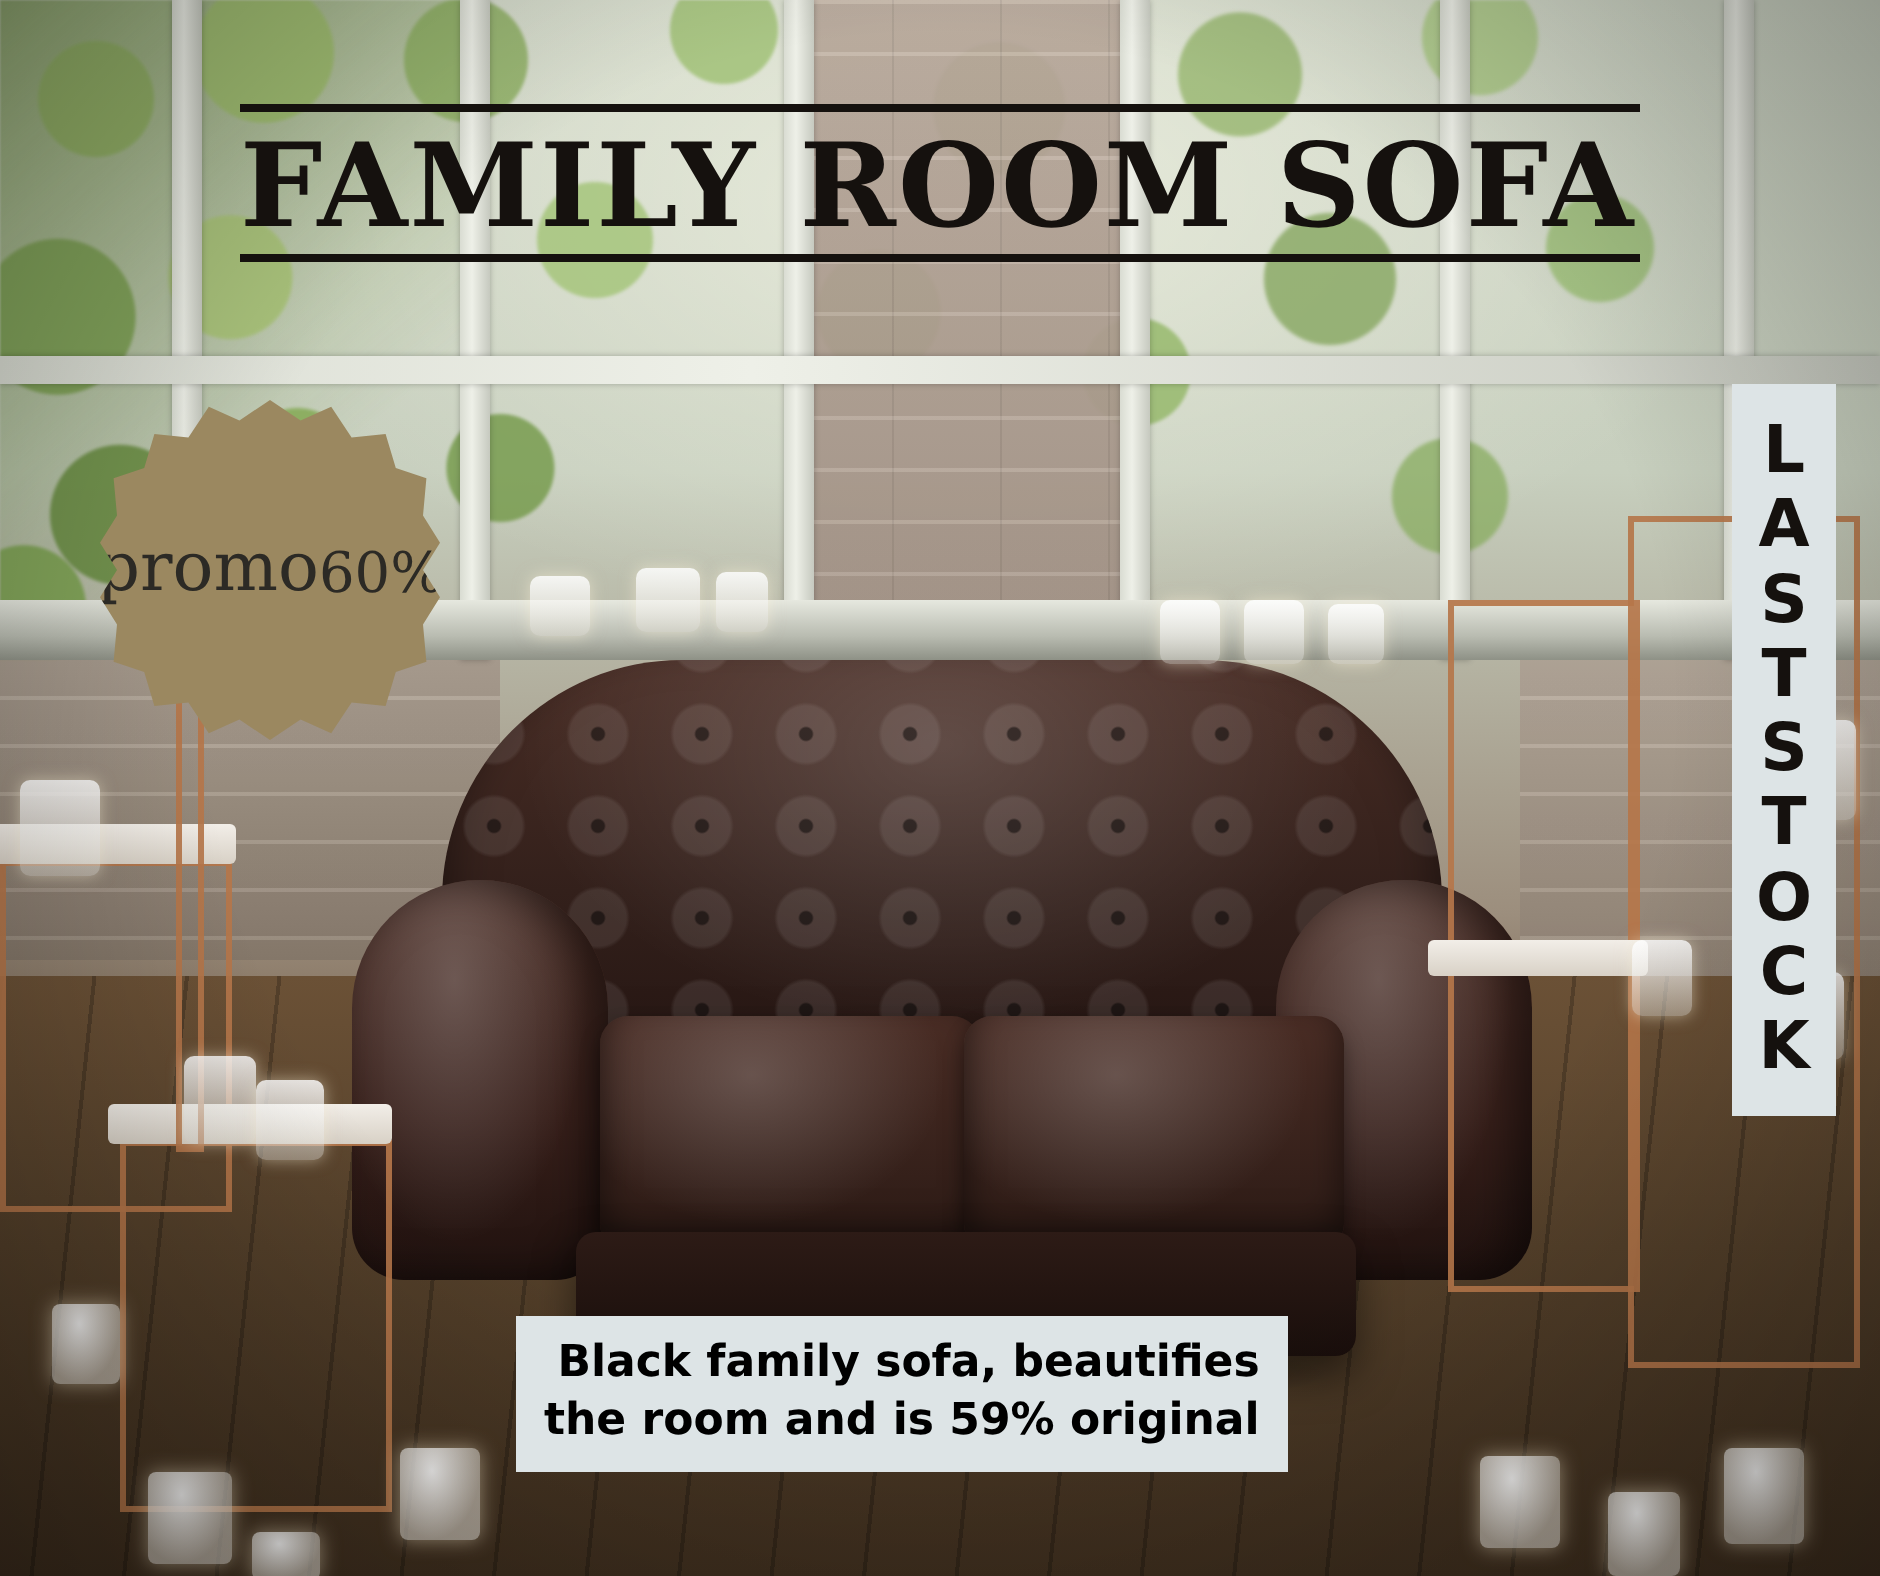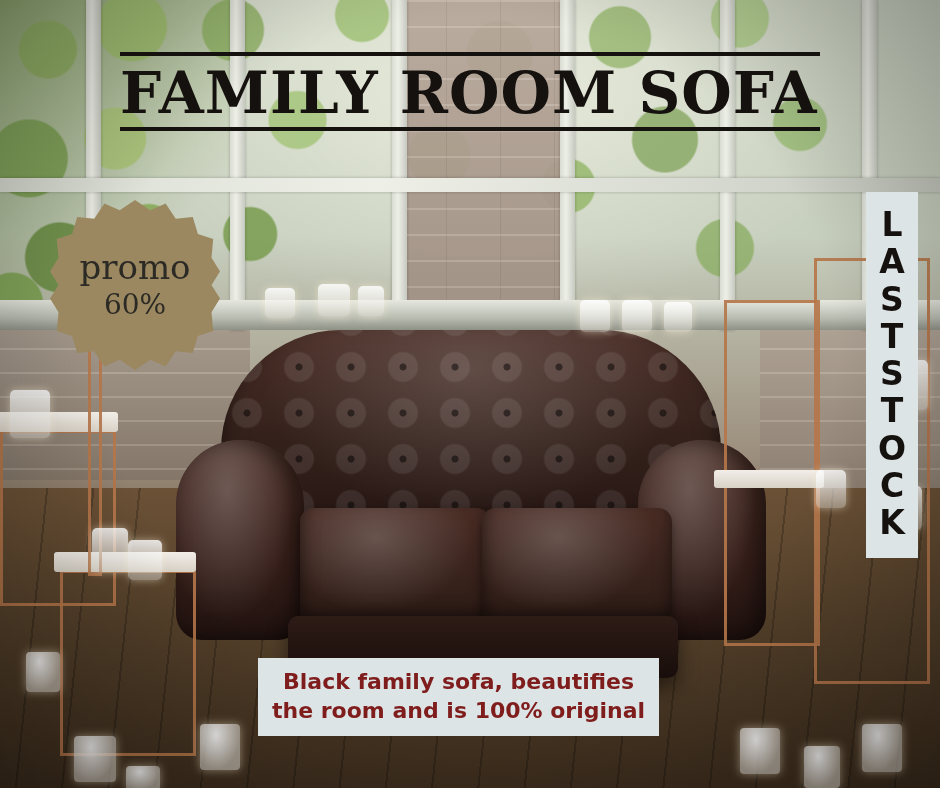--- a/index.html
+++ b/index.html
@@ -215,21 +215,21 @@
     position: absolute; left: 0; right: 0; top: 152px;
     text-align: center;
     font-family: "DejaVu Serif", serif;
     font-weight: 700;
     font-size: 27px;
     color: #15110e;
   }
 
   .promo-badge {
     position: absolute; left: 50px; top: 200px; width: 170px; height: 170px;
-    display: flex; flex-direction: column; align-items: center; justify-content: center;
+    display: flex; flex-direction: row; align-items: center; justify-content: center;
     background: #9b8860;
     color: #2c2a25;
     text-align: center;
     line-height: 1.05;
     font-family: "DejaVu Serif", serif;
     clip-path: polygon(
       50% 0%, 59% 6%, 68% 2%, 74% 11%, 84% 10%, 87% 20%, 96% 23%, 95% 34%,
       100% 42%, 95% 50%, 100% 58%, 95% 66%, 96% 77%, 87% 80%, 84% 90%, 74% 89%,
       68% 98%, 59% 94%, 50% 100%, 41% 94%, 32% 98%, 26% 89%, 16% 90%, 13% 80%,
       4% 77%, 5% 66%, 0% 58%, 5% 50%, 0% 42%, 5% 34%, 4% 23%, 13% 20%,
@@ -249,27 +249,27 @@
     font-weight: 700;
     font-size: 33px;
     line-height: 1.13;
     letter-spacing: 0px;
   }
   .laststock span { display: block; }
 
   .caption {
     position: absolute; left: 258px; bottom: 52px;
     background: #dde4e6;
-    color: #7f1d1d;
+    color: #000000;
     padding: 9px 14px 11px;
     font-family: "DejaVu Sans", sans-serif;
     font-weight: 700;
     font-size: 22px;
     line-height: 1.32;
-    text-align: center;
+    text-align: right;
   }
   .vignette {
     position: absolute; inset: 0;
     background: radial-gradient(ellipse at 50% 45%, rgba(0,0,0,0) 55%, rgba(0,0,0,0.35) 100%);
     pointer-events: none;
   }
 </style>
 </head>
 <body>
 
@@ -356,16 +356,16 @@
     <span>T</span>
     <span>S</span>
     <span>T</span>
     <span>O</span>
     <span>C</span>
     <span>K</span>
   </div>
 
   <div class="caption">
     <div>Black family sofa, beautifies</div>
-    <div>the room and is 100% original</div>
+    <div>the room and is 59% original</div>
   </div>
 
 </div>
 
 </body></html>

